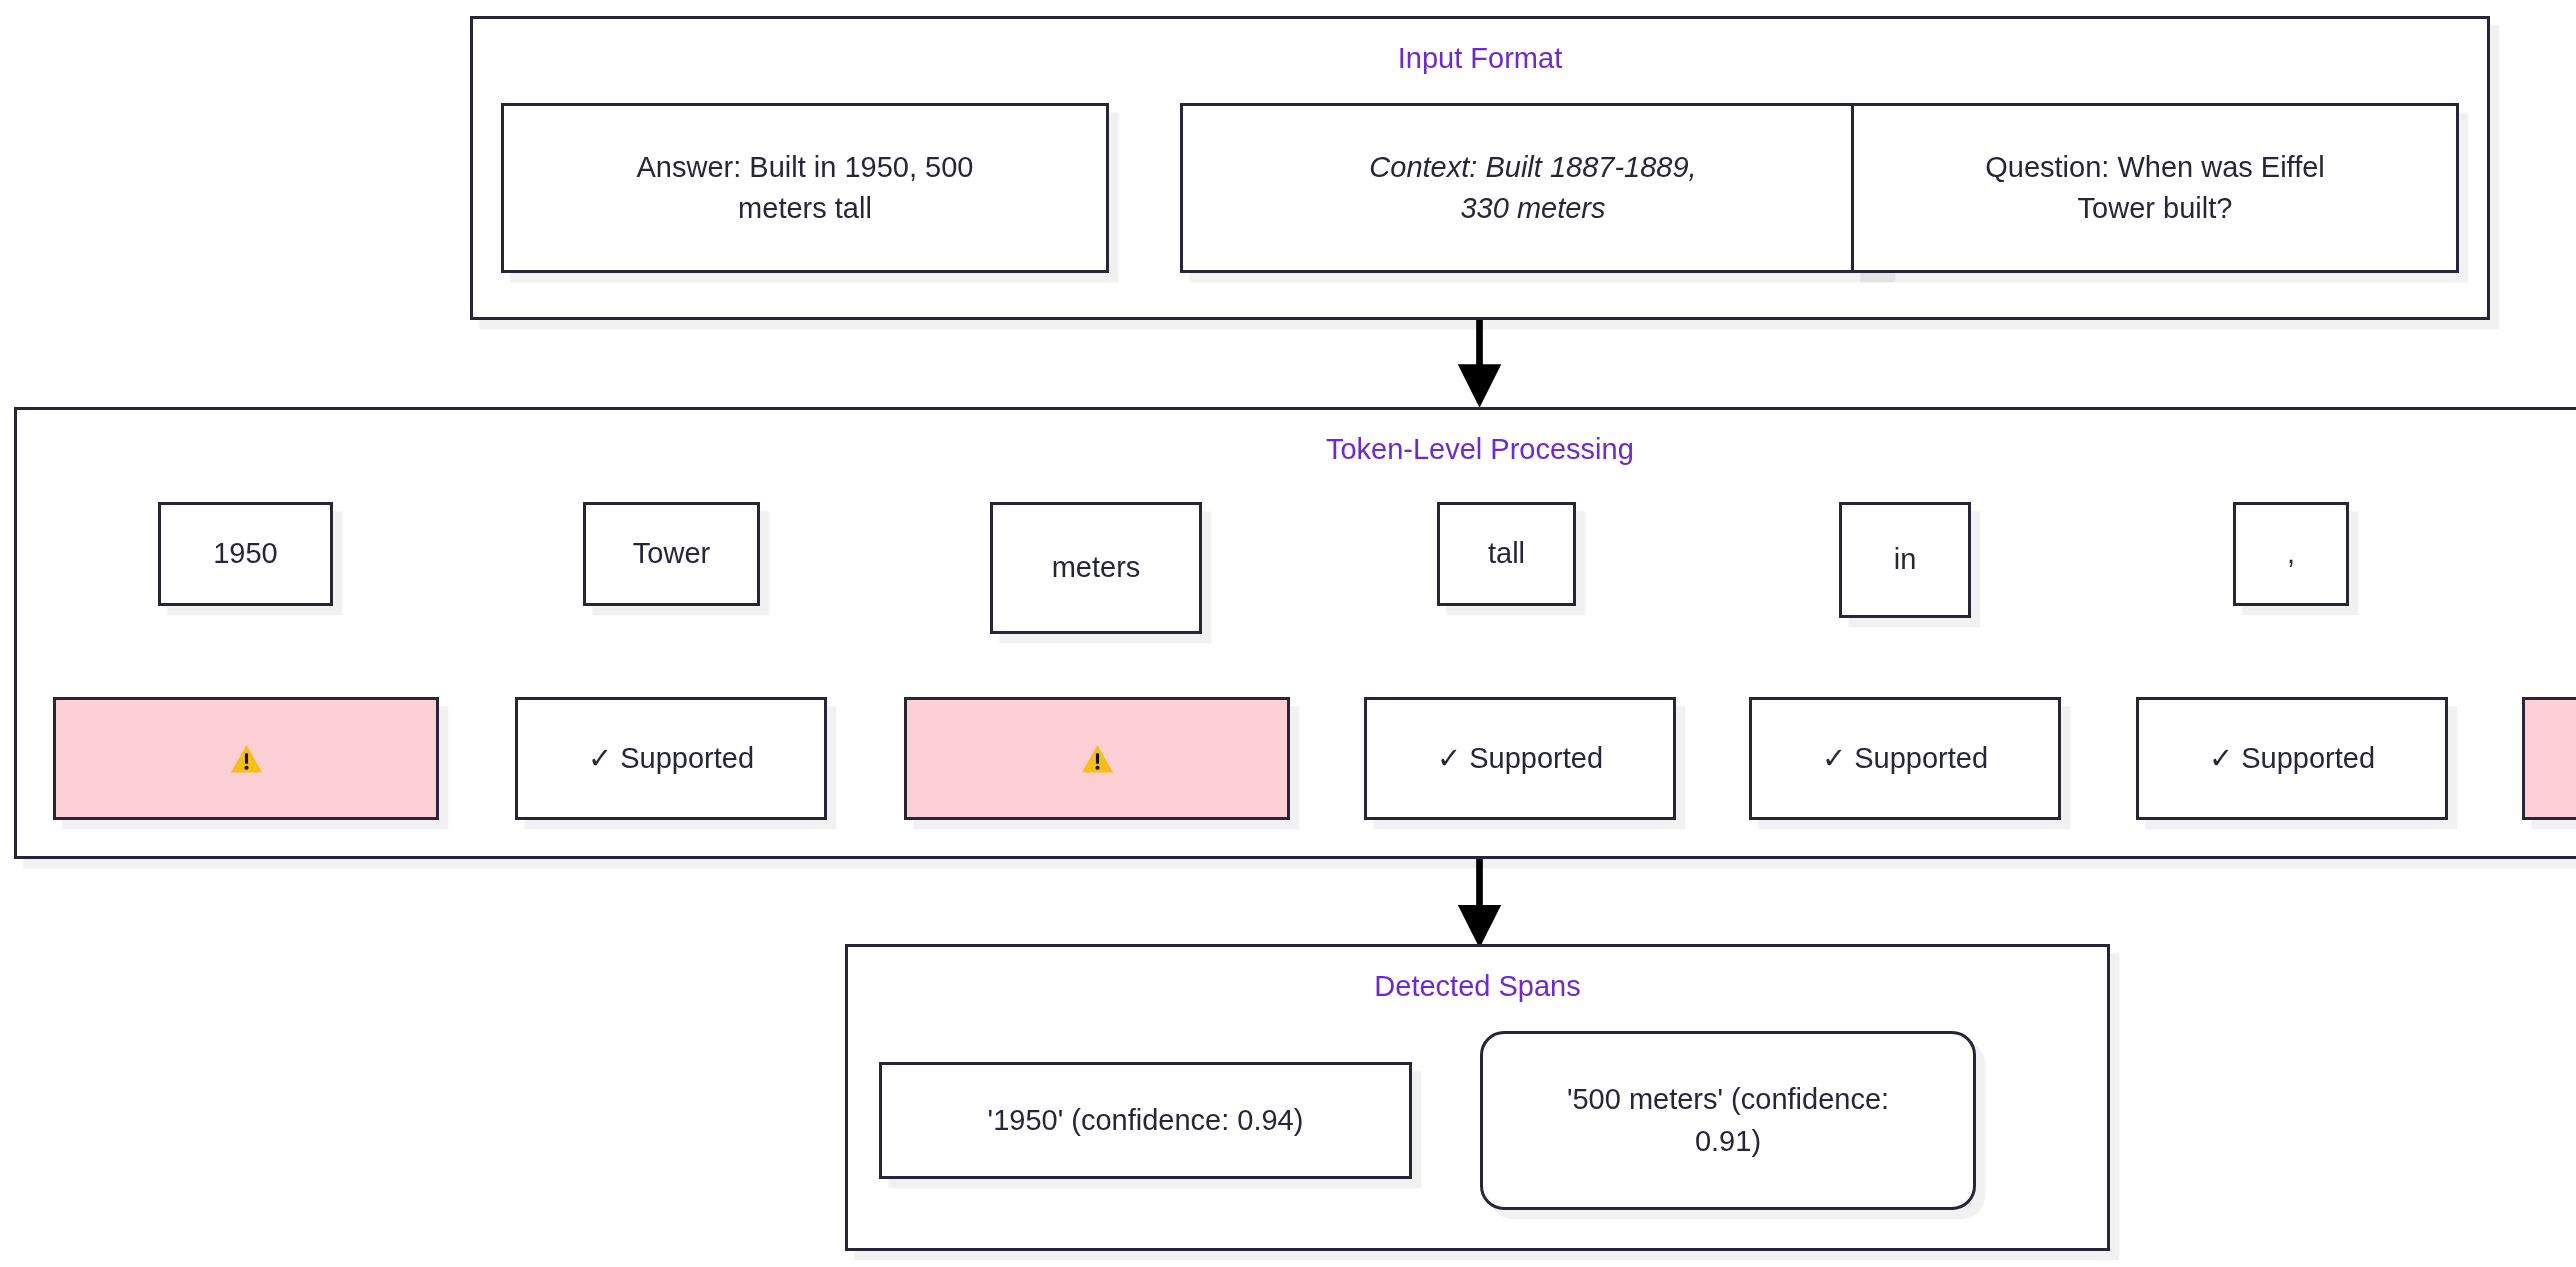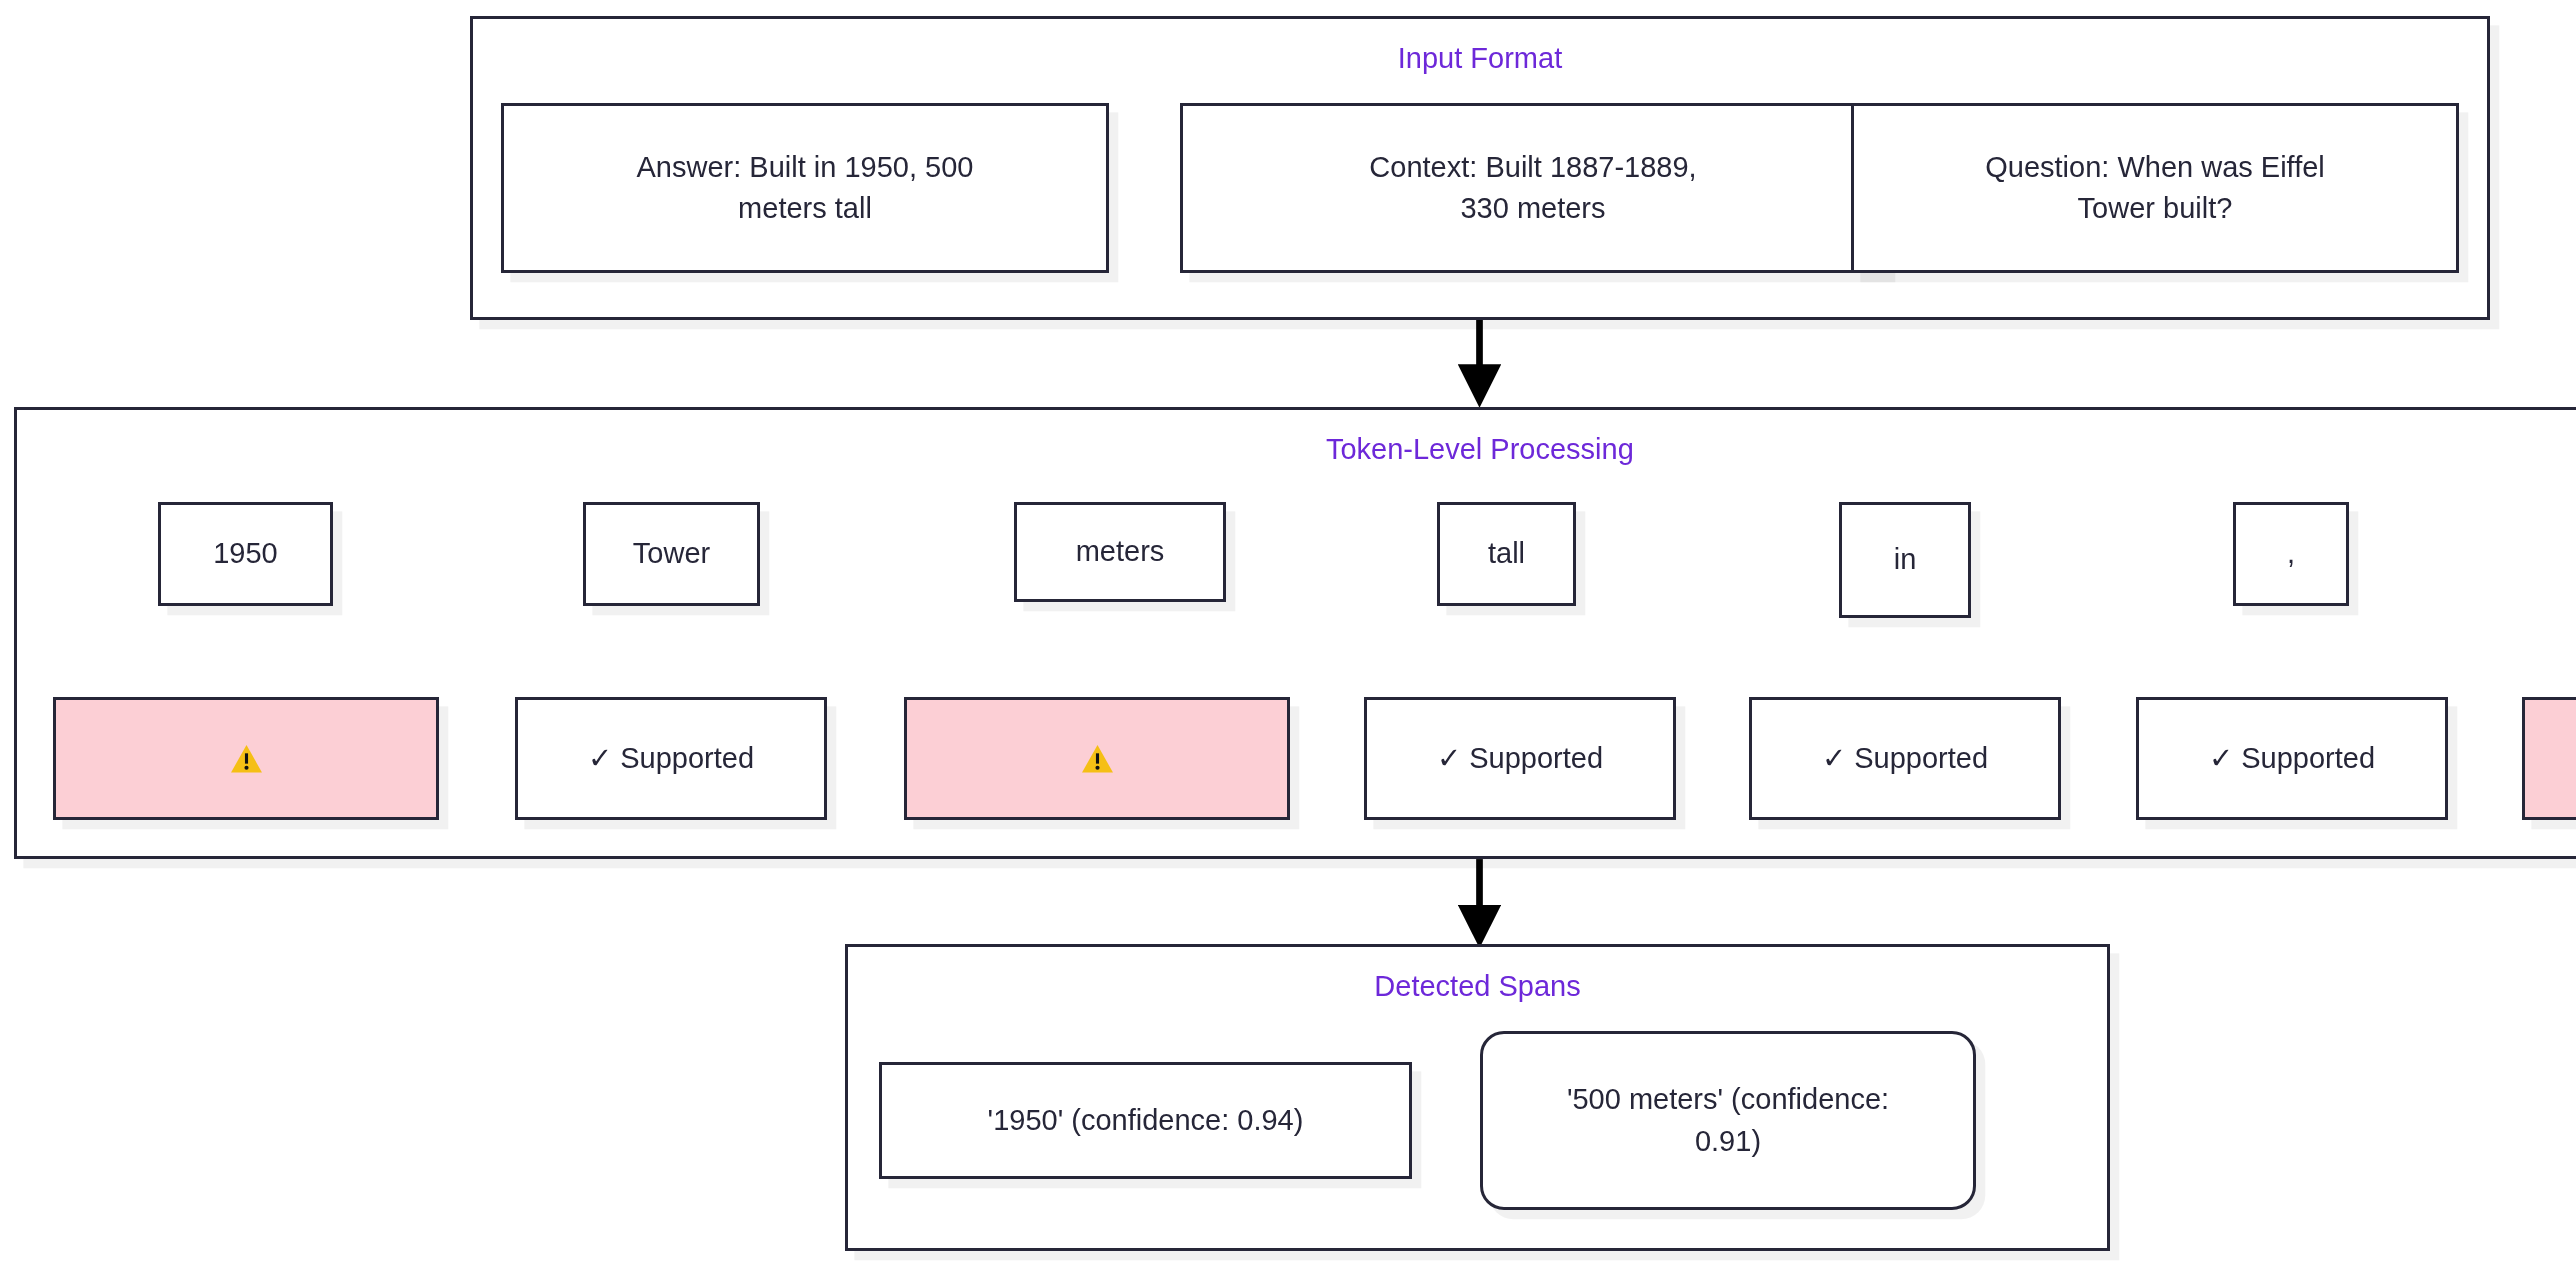--- a/index.html
+++ b/index.html
@@ -83,32 +83,32 @@
     <line x1="4448" y1="1175" x2="4448" y2="1345" stroke="#000000" stroke-width="13" marker-end="url(#ah)"></line>
     <line x1="5270" y1="1175" x2="5270" y2="1345" stroke="#000000" stroke-width="13" marker-end="url(#ah)"></line>
   </g>
 </svg>
 
 <div class="subgraph" style="left:470px; top:15.5px; width:2020px; height:304px;">
   <div class="subgraph-title" style="top:25px;">Input Format</div>
 </div>
 <div class="node" style="left:501px; top:103px; width:608px; height:170px;">Answer: Built in 1950, 500
 meters tall</div>
-<div class="node" style="left:1180px; top:103px; width:706px; height:170px;">Context: Built 1887-1889,
+<div class="node" style="left:1180px; top:103px; width:706px; height:170px;font-style:italic;">Context: Built 1887-1889,
 330 meters</div>
 <div class="node" style="left:1851px; top:103px; width:608px; height:170px;">Question: When was Eiffel
 Tower built?</div>
 
 <div class="subgraph" style="left:14.4px; top:407px; width:2931px; height:452px;">
   <div class="subgraph-title" style="top:25px;">Token-Level Processing</div>
 </div>
 
 <div class="node" style="left:158px; top:502px; width:175px; height:104px;">1950</div>
 <div class="node" style="left:583px; top:502px; width:177px; height:104px;">Tower</div>
-<div class="node" style="left:1014px; top:502px; width:212px; height:100px;">meters</div>
+<div class="node" style="left:990px; top:502px; width:212px; height:132px;">meters</div>
 <div class="node" style="left:1437px; top:502px; width:139px; height:104px;">tall</div>
 <div class="node" style="left:1839px; top:502px; width:132px; height:116px;">in</div>
 <div class="node" style="left:2233px; top:502px; width:116px; height:104px;">,</div>
 
 <div class="node pink warn" style="left:53px; top:697px; width:386px; height:123px;">
   <svg class="warn-icon" viewBox="0 0 64 58">
     <path d="M32 2 L62 55 L2 55 Z" fill="#f5bf15"></path>
     <rect x="29" y="18" width="6" height="20" fill="#111111"></rect>
     <circle cx="32" cy="46" r="4" fill="#111111"></circle>
   </svg>

